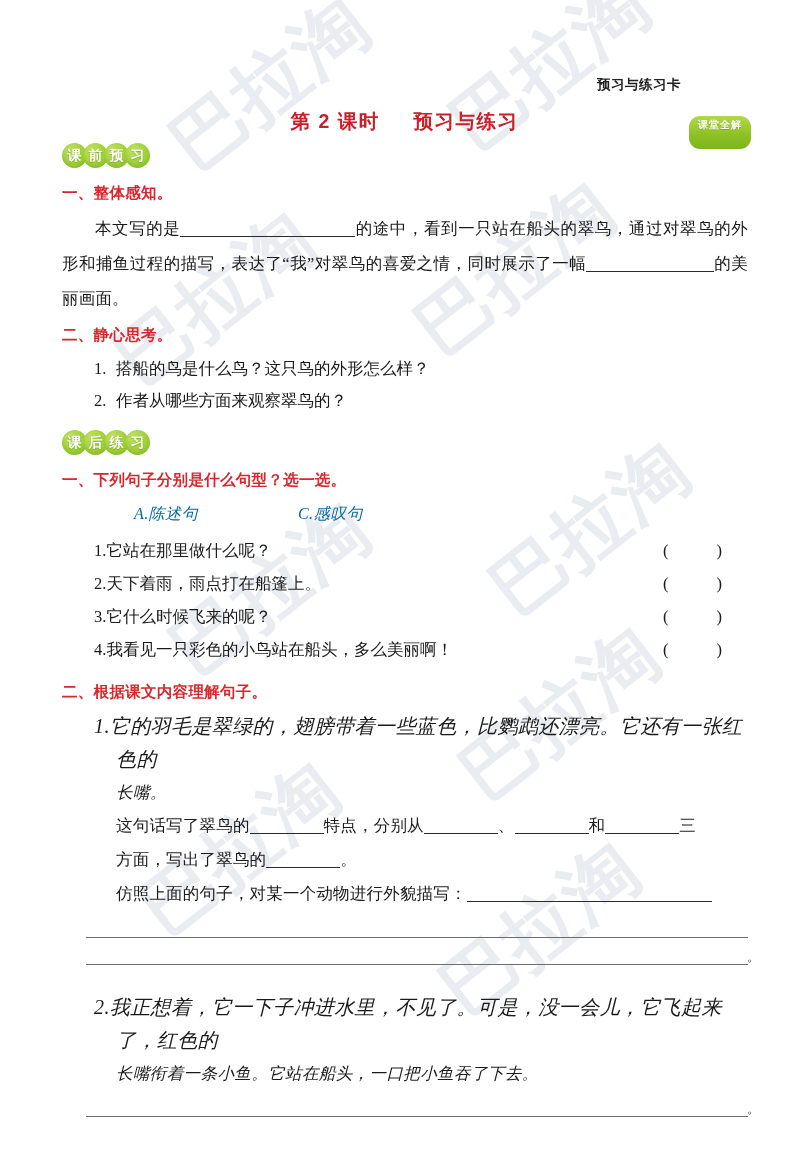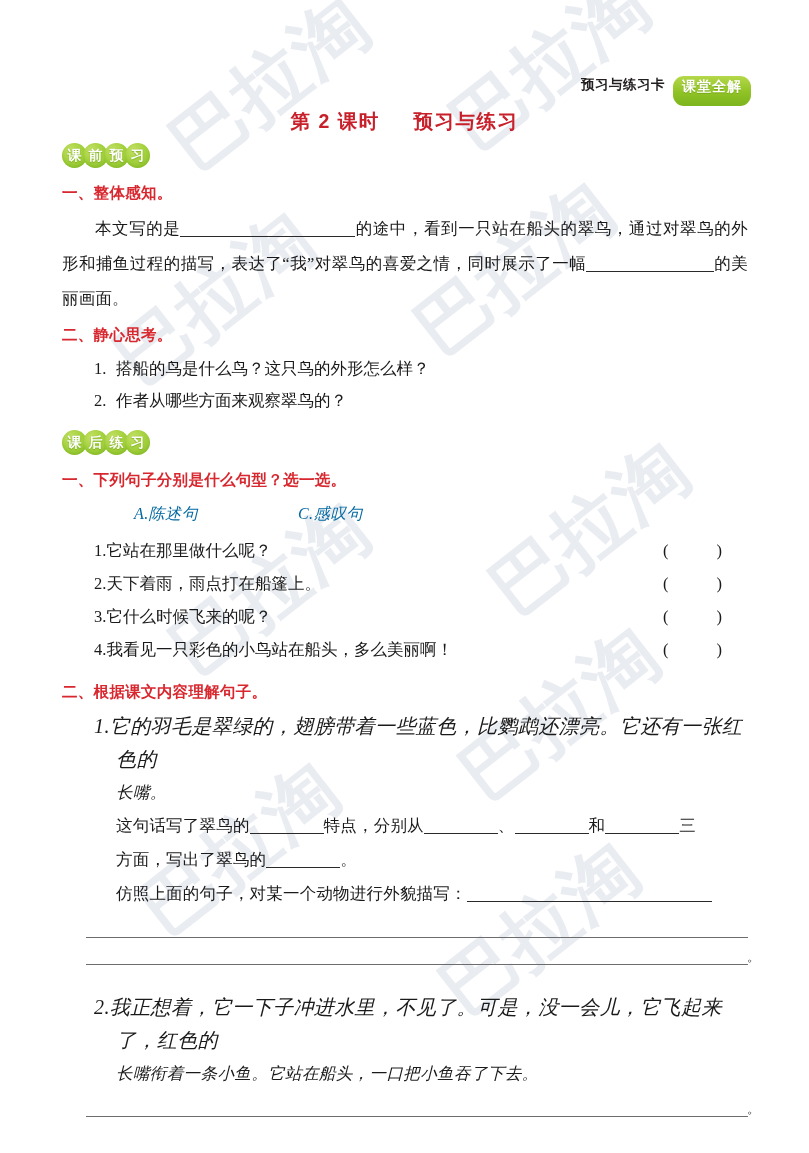--- a/index.html
+++ b/index.html
@@ -54,29 +54,30 @@
     font-family: "Liberation Sans", "DejaVu Sans", sans-serif;
     font-weight: 700;
     font-size: 13.5px;
     color: #231f20;
     letter-spacing: 0.5px;
   }
   .brand-badge {
     display: inline-flex;
     align-items: center;
     justify-content: center;
-    padding: 2px 9px 10px 9px;
+    padding: 2px 9px 17px 9px;
     border-radius: 11px;
     background: linear-gradient(180deg, #b4d84a 0%, #8fc225 55%, #7cb51c 100%);
     font-family: "Liberation Sans", "DejaVu Sans", sans-serif;
     font-weight: 700;
-    font-size: 14px;
+    font-size: 10px;
     color: #ffffff;
     letter-spacing: 1px;
     text-shadow: 0 1px 0 rgba(90,140,10,0.45);
+    margin-top: 40px;
   }
 
   
   .main-title {
     position: absolute;
     top: 108px;
     left: 0;
     width: 100%;
     text-align: center;
     font-family: "Liberation Sans", "DejaVu Sans", sans-serif;

